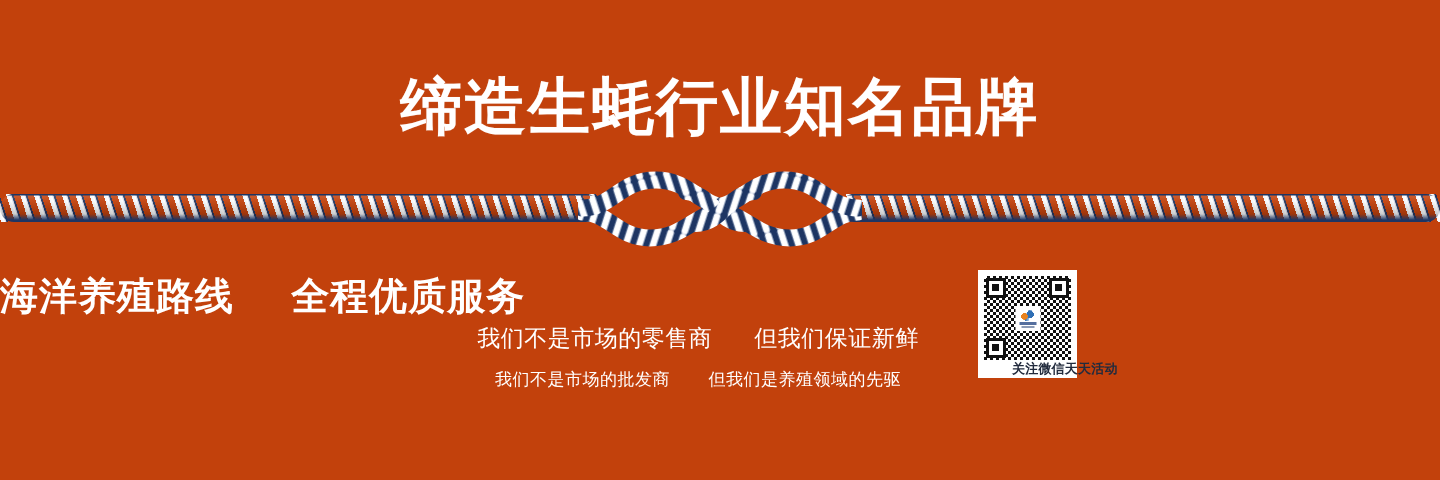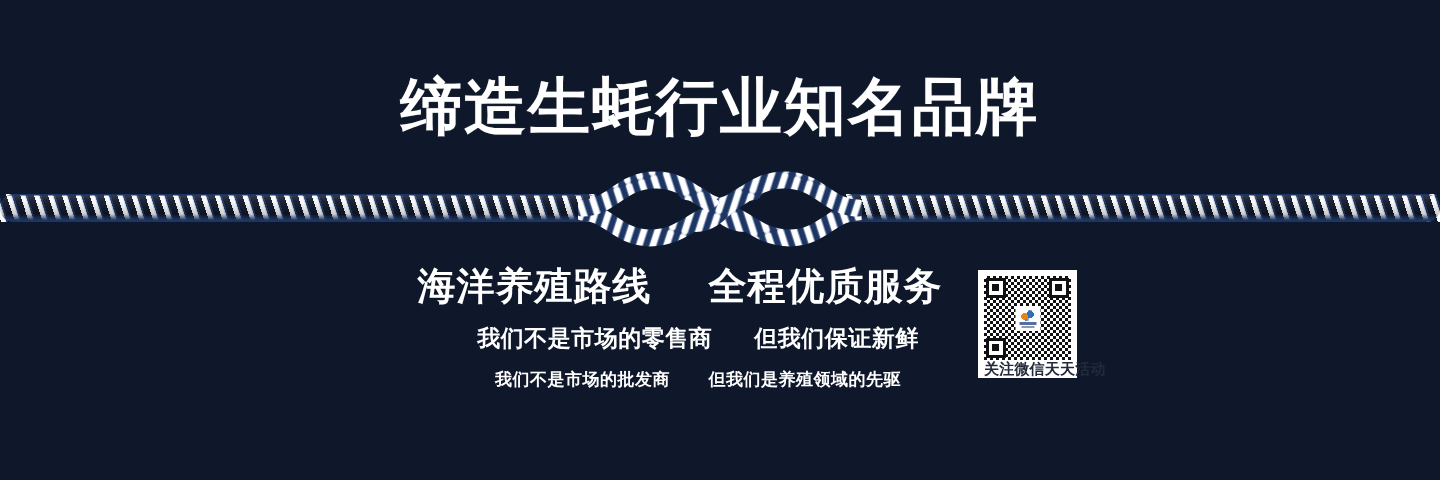--- a/index.html
+++ b/index.html
@@ -10,21 +10,21 @@
     width: 1440px;
     height: 480px;
     overflow: hidden;
     font-family: "Liberation Sans", "DejaVu Sans", sans-serif;
   }
 
   .banner {
     position: relative;
     width: 1440px;
     height: 480px;
-    background: #0f172a;
+    background: #c2410c;
     overflow: hidden;
   }
 
   
   .headline {
     position: absolute;
     top: 68px;
     left: 0;
     width: 1440px;
     text-align: center;
@@ -99,44 +99,43 @@
     position: absolute;
     left: 578px;
     top: 0;
     width: 284px;
     height: 80px;
   }
 
   
   .subtitle {
     position: absolute;
-    top: 262px;
+    top: 272px;
     left: 0;
     width: 1440px;
-    text-align: center;
     color: #ffffff;
     font-size: 38px;
     font-weight: bold;
     line-height: 48px;
     letter-spacing: 1px;
     white-space: nowrap;
     padding-right: 80px;
     box-sizing: border-box;
   }
   .subtitle .gap { display: inline-block; width: 34px; }
 
   
   .body-line {
     position: absolute;
     left: 0;
     width: 1440px;
     text-align: center;
     color: #ffffff;
     font-size: 23px;
-    font-weight: bold;
+    font-weight: normal;
     line-height: 32px;
     letter-spacing: 0.5px;
     white-space: nowrap;
     padding-right: 44px;
     box-sizing: border-box;
   }
   .body-line .gap { display: inline-block; width: 28px; }
   .body-line-1 { top: 322px; }
   .body-line-2 { top: 364px; font-size: 17px; }
 
@@ -214,25 +213,26 @@
     width: 13px;
     height: 1.5px;
     margin-top: 1.5px;
     background: #8a9ab5;
   }
 
   .qr-caption {
     width: 100%;
     text-align: center;
     color: #222b3d;
-    font-size: 15px;
+    font-size: 13px;
     font-weight: bold;
     line-height: 18px;
     letter-spacing: 0.2px;
     white-space: nowrap;
+    margin-left: 28px;
   }
 </style>
 </head>
 <body>
 
 <div class="banner">
 
   <div class="headline">缔造生蚝行业知名品牌</div>
 
   <div class="rope-wrap">

